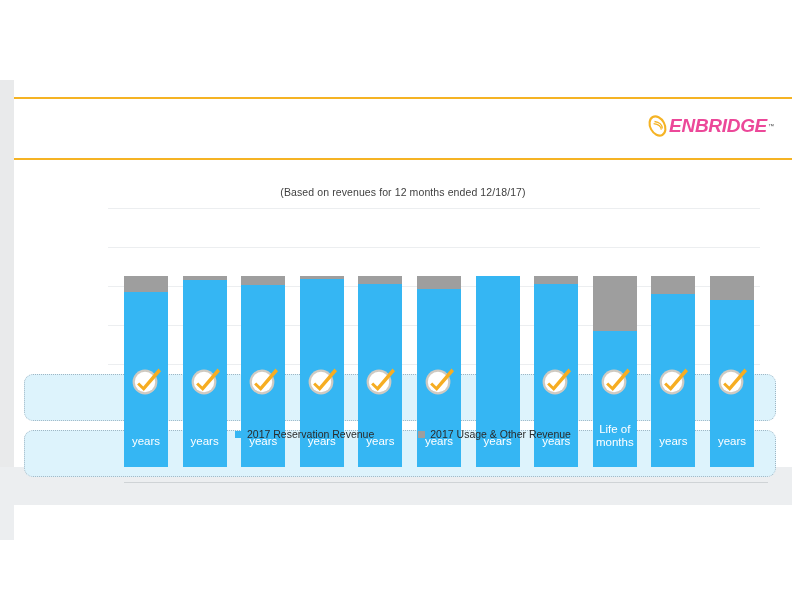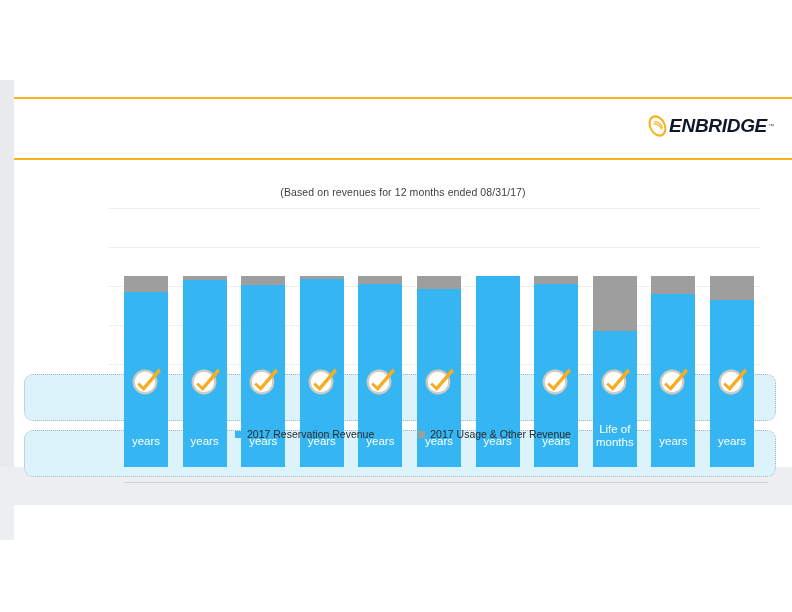--- a/index.html
+++ b/index.html
@@ -35,21 +35,21 @@
   .logo{
     position:absolute;right:18px;top:34px;
     display:flex;align-items:center;gap:1px;
     user-select:none;
   }
   .logo-mark{width:20px;height:24px;display:block;}
   .logo-text{
     font-family:"Liberation Sans","DejaVu Sans",sans-serif;
     font-weight:bold;font-style:italic;
     font-size:19px;letter-spacing:-0.3px;
-    color:#0f172a;
+    color:#ec4899;
   }
   .logo-tm{font-size:6px;color:#4d4d4f;vertical-align:super;font-style:normal;font-weight:normal;}
 
   
   .subtitle{
     position:absolute;left:0;top:106px;width:778px;text-align:center;
     font-size:10.5px;color:#3f3f3f;letter-spacing:0.1px;
   }
 
   .plot{
@@ -109,21 +109,21 @@
     <div class="logo">
       <svg class="logo-mark" viewBox="0 0 20 24">
         <ellipse cx="9.5" cy="12" rx="7.2" ry="10.2" transform="rotate(-28 9.5 12)" fill="none" stroke="#f5b324" stroke-width="2.1"></ellipse>
         <path d="M6.5 7.5 C11.5 8.2 14.5 11 14.2 14.5" fill="none" stroke="#f5b324" stroke-width="1.4"></path>
         <path d="M5.6 9.6 C10.6 10.3 13.3 12.6 13.2 15.7" fill="none" stroke="#f5b324" stroke-width="1.1"></path>
       </svg>
       <span class="logo-text">ENBRIDGE</span>
       <span class="logo-tm">™</span>
     </div>
 
-    <div class="subtitle">(Based on revenues for 12 months ended 08/31/17)</div>
+    <div class="subtitle">(Based on revenues for 12 months ended 12/18/17)</div>
 
     <div class="plot">
       <div class="gridline" style="top:0px;"></div>
       <div class="gridline" style="top:39px;"></div>
       <div class="gridline" style="top:78px;"></div>
       <div class="gridline" style="top:117px;"></div>
       <div class="gridline" style="top:156px;"></div>
       <div class="gridline" style="top:194px;"></div>
     </div>
 

